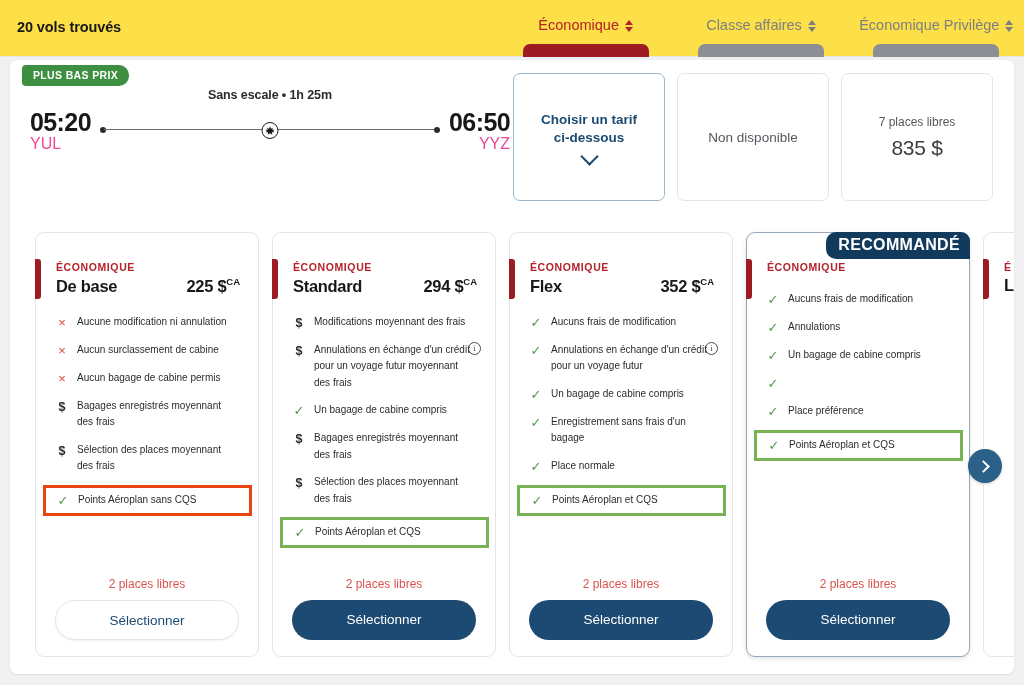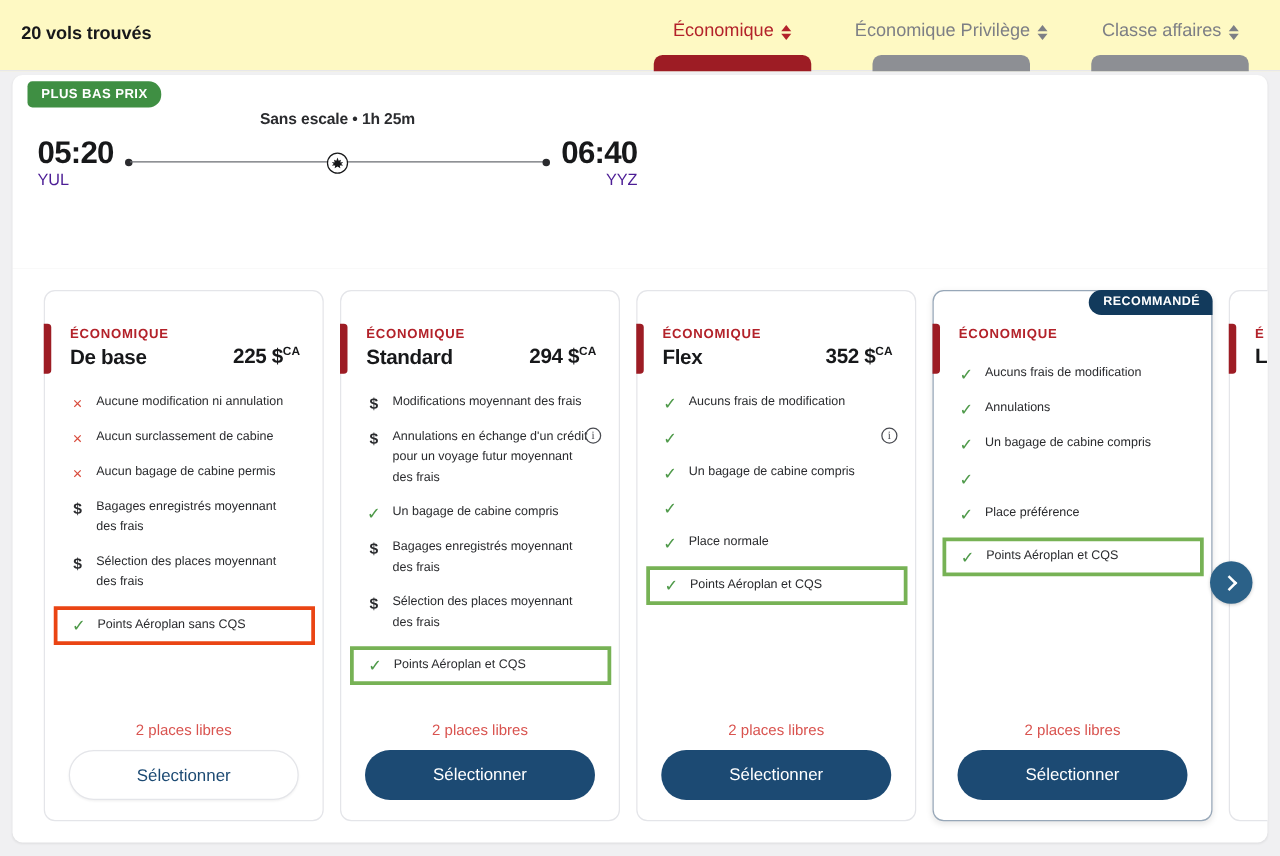--- a/index.html
+++ b/index.html
@@ -12,21 +12,21 @@
   .page {
     position: relative;
     width: 1024px; height: 685px;
     background: #f0f0f2;
   }
 
   
   .topbar {
     position: absolute; left: 0; top: 0;
     width: 1024px; height: 57px;
-    background: #fef9c3;
+    background: #fde047;
     border-bottom: 1px solid #e7e7ea;
   }
   .found-count {
     position: absolute; left: 17px; top: 19px;
     font-size: 14.5px; font-weight: bold; color: #17181a;
     letter-spacing: -0.1px;
   }
   .cabin-tabs {
     position: absolute; left: 498px; top: 0;
     width: 526px; height: 57px;
@@ -89,21 +89,21 @@
   }
   .itin-meta {
     text-align: center; font-size: 12.5px; font-weight: bold;
     color: #2a2b2e; margin-bottom: 6px; letter-spacing: -0.1px;
   }
   .itin-row { display: flex; align-items: center; }
   .t-time {
     font-size: 25px; font-weight: bold; color: #17181a; letter-spacing: -.6px;
     line-height: 28px;
   }
-  .t-code { font-size: 13px; color: #4c1d95; line-height: 16px; }
+  .t-code { font-size: 16px; color: #ec4899; line-height: 16px; }
   .t-left { text-align: left; min-width: 62px; }
   .t-right { text-align: right; min-width: 62px; }
   .line-wrap {
     flex: 1 1 auto; position: relative; height: 22px; margin: 0 8px;
   }
   .line-wrap .ln {
     position: absolute; left: 4px; right: 4px; top: 10px;
     height: 1px; background: #6b6d73;
   }
   .line-wrap .dot {
@@ -187,21 +187,21 @@
   }
   .fcard .accent {
     position: absolute; left: -1px; top: 26px;
     width: 6px; height: 40px;
     background: #9d1c24;
     border-radius: 0 3px 3px 0;
   }
   .rec-badge {
     position: absolute; right: -1px; top: -1px;
     background: #123a5c; color: #ffffff;
-    font-size: 10px; font-weight: bold; letter-spacing: .35px;
+    font-size: 16px; font-weight: bold; letter-spacing: .35px;
     padding: 4px 10px 5px 12px;
     border-radius: 10px 9px 0 10px;
   }
   .fcard-head { padding: 28px 18px 0 20px; }
   .cabin-kicker {
     font-size: 10.5px; font-weight: bold; letter-spacing: .6px;
     color: #b3222a; margin-bottom: 3px;
   }
   .name-price { display: flex; align-items: baseline; justify-content: space-between; gap: 48px; }
   .fare-name { font-size: 16.5px; font-weight: bold; color: #17181a; letter-spacing: -.3px; }
@@ -292,30 +292,30 @@
       <div class="cabin-tab active">
         <span class="tab-label">Économique</span>
         <span class="sorticon">
             <i class="up"></i>
             <i class="dn"></i>
           </span>
         <span class="tab-underline"></span>
       </div>
 
       <div class="cabin-tab">
-        <span class="tab-label">Économique Privilège</span>
+        <span class="tab-label">Classe affaires</span>
         <span class="sorticon">
             <i class="up"></i>
             <i class="dn"></i>
           </span>
         <span class="tab-underline"></span>
       </div>
 
       <div class="cabin-tab">
-        <span class="tab-label">Classe affaires</span>
+        <span class="tab-label">Économique Privilège</span>
         <span class="sorticon">
             <i class="up"></i>
             <i class="dn"></i>
           </span>
         <span class="tab-underline"></span>
       </div>
 
     </div>
   </div>
 
@@ -333,33 +333,46 @@
           <span class="dot l"></span>
           <span class="ln"></span>
           <span class="dot r"></span>
           <span class="plane-badge">
             <svg width="11" height="11" viewBox="0 0 24 24">
                 <path d="M12 2 L14 8 L18 6 L17 11 L22 10 L18.5 13.5 L22 16 L16 16 L17 21 L12 18 L7 21 L8 16 L2 16 L5.5 13.5 L2 10 L7 11 L6 6 L10 8 Z" fill="#17181a"></path>
               </svg>
           </span>
         </div>
         <div class="t-right">
-          <div class="t-time">06:40</div>
+          <div class="t-time">06:50</div>
           <div class="t-code">YYZ</div>
         </div>
       </div>
     </div>
 
     <div class="operated">Exploité par Air Canada Express - Jazz</div>
     <div class="linkset">
       <a>Places</a>
       <span class="sep"></span>
       <a>Détails</a>
     </div>
 
+    <div class="fareboxes">
+      <div class="farebox choose">
+        <div class="choose-txt">Choisir un tarif ci-dessous</div>
+        <span class="chev"></span>
+      </div>
+      <div class="farebox unavail">
+        <div class="unavail-txt">Non disponible</div>
+      </div>
+      <div class="farebox price">
+        <div class="seats-sm">7 places libres</div>
+        <div class="price-lg">835 $</div>
+      </div>
+    </div>
   </div>
 
   <div class="rail">
     <div class="rail-inner" id="rail-inner">
         <div class="fcard">
           <span class="accent"></span>
           <div class="fcard-head">
             <div class="cabin-kicker">ÉCONOMIQUE</div>
             <div class="name-price">
               <span class="fare-name">De base</span>
@@ -447,28 +460,30 @@
               <span class="fare-price"><span>352 $</span><sup>CA</sup></span>
             </div>
           </div>
           <div class="feats">
             <div class="feat">
               <span class="mk c">✓</span>
               <span class="ft">Aucuns frais de modification</span>
             </div>
             <div class="feat">
               <span class="mk c">✓</span>
+              <span class="ft">Annulations en échange d'un crédit pour un voyage futur</span>
               <span class="info">i</span>
             </div>
             <div class="feat">
               <span class="mk c">✓</span>
               <span class="ft">Un bagage de cabine compris</span>
             </div>
             <div class="feat">
               <span class="mk c">✓</span>
+              <span class="ft">Enregistrement sans frais d'un bagage</span>
             </div>
             <div class="feat">
               <span class="mk c">✓</span>
               <span class="ft">Place normale</span>
             </div>
             <div class="feat hl-green">
               <span class="mk c">✓</span>
               <span class="ft">Points Aéroplan et CQS</span>
             </div>
           </div>

